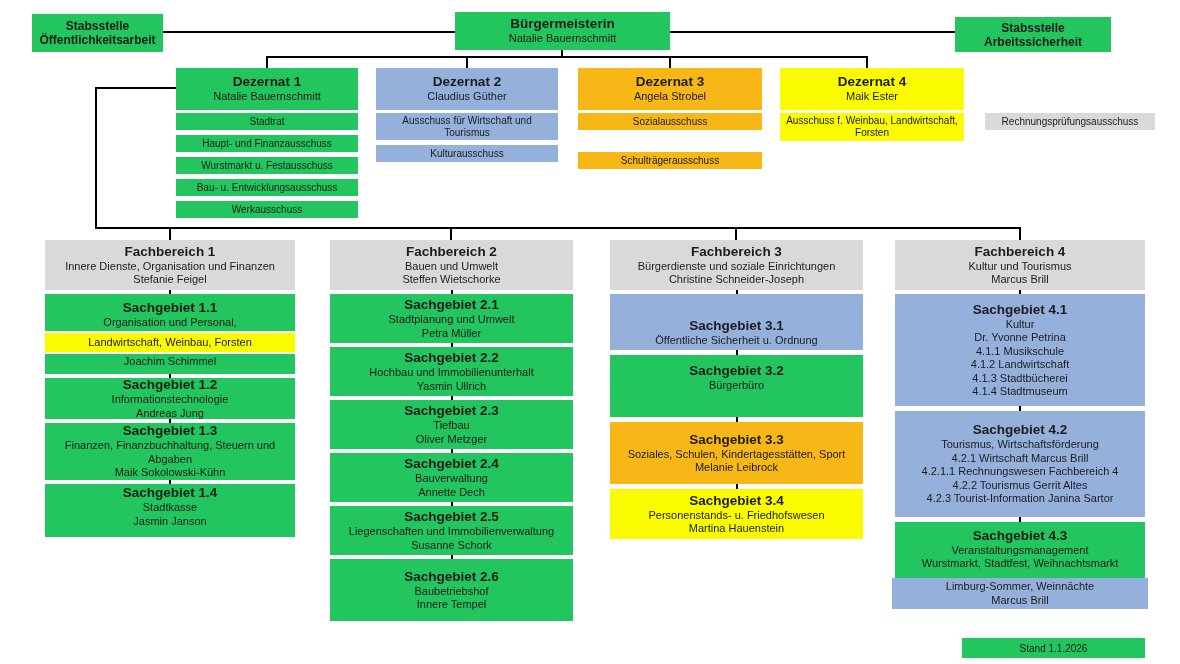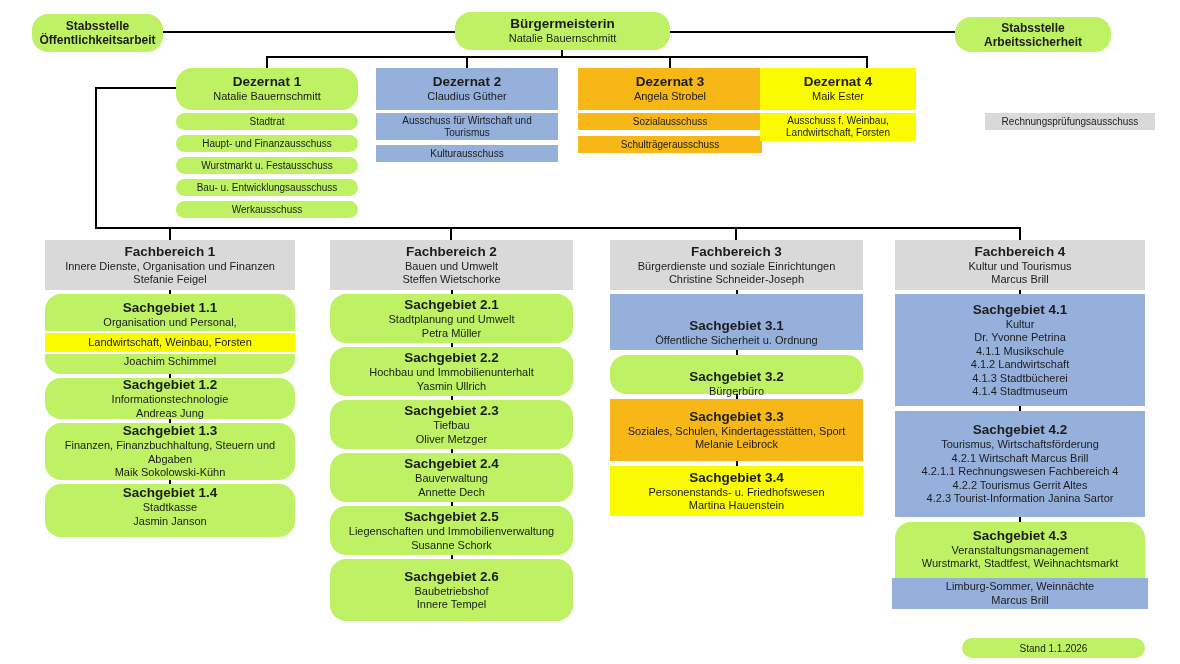--- a/index.html
+++ b/index.html
@@ -3,21 +3,21 @@
 <meta charset="utf-8">
 <style>
   html,body{margin:0;padding:0;background:#fff;}
   #canvas{
     position:relative;width:1180px;height:664px;background:#ffffff;overflow:hidden;
     font-family:"Liberation Sans", sans-serif;color:#1c1c1c;
   }
   .line{position:absolute;background:#000;}
   .box{position:absolute;display:flex;flex-direction:column;justify-content:center;
        align-items:center;text-align:center;box-sizing:border-box;}
-  .orange{background:#bef264;border-radius:16px;}
+  .orange{background:#22c55e;}
   .blue{background:#96B0DC;}
   .amber{background:#F7B716;}
   .yellow{background:#FBFB00;}
   .gray{background:#D9D9D9;}
   .bt{font-weight:bold;font-size:13.5px;line-height:16px;}
   .bt2{font-weight:bold;font-size:12px;line-height:14px;}
   .nm{font-size:11px;line-height:13.5px;}
   .col{position:absolute;display:flex;flex-direction:column;box-sizing:border-box;}
   .col .head{height:42px;display:flex;flex-direction:column;justify-content:center;
        align-items:center;text-align:center;}
@@ -93,24 +93,24 @@
     <div class="sub first blue" style="min-height:27px">Ausschuss für Wirtschaft und Tourismus</div>
     <div class="sub blue">Kulturausschuss</div>
   </div>
 
   <div class="col" style="left:578px;top:68px;width:184px">
     <div class="head amber">
       <div class="bt">Dezernat 3</div>
       <div class="nm">Angela Strobel</div>
     </div>
     <div class="sub first amber">Sozialausschuss</div>
-    <div class="sub amber" style="margin-top:6px">Schulträgerausschuss</div>
-  </div>
-
-  <div class="col" style="left:760px;top:68px;width:156px">
+    <div class="sub amber" style="margin-top:22px">Schulträgerausschuss</div>
+  </div>
+
+  <div class="col" style="left:780px;top:68px;width:184px">
     <div class="head yellow">
       <div class="bt">Dezernat 4</div>
       <div class="nm">Maik Ester</div>
     </div>
     <div class="sub first yellow" style="min-height:28px">Ausschuss f. Weinbau, Landwirtschaft, Forsten</div>
   </div>
 
   <div class="box gray" style="left:985px;top:113px;width:170px;height:17px;font-size:10px">Rechnungsprüfungsausschuss</div>
 
   <div class="fcol" style="left:45px;top:240px;width:250px">
@@ -195,21 +195,21 @@
       <div class="bt">Fachbereich 3</div>
       <div class="nm">Bürgerdienste und soziale Einrichtungen</div>
       <div class="nm">Christine Schneider-Joseph</div>
     </div>
     <div class="tick"></div>
     <div class="sg blue" style="height:56px;justify-content:flex-start;padding-top:24px">
       <div class="bt">Sachgebiet 3.1</div>
       <div class="ln">Öffentliche Sicherheit u. Ordnung</div>
     </div>
     <div class="tick" style="height:5px"></div>
-    <div class="sg orange" style="height:39px;justify-content:flex-start;padding-top:14px">
+    <div class="sg orange" style="height:62px;justify-content:flex-start;padding-top:8px">
       <div class="bt">Sachgebiet 3.2</div>
       <div class="ln">Bürgerbüro</div>
     </div>
     <div class="tick" style="height:5px"></div>
     <div class="sg amber" style="height:62px">
       <div class="bt">Sachgebiet 3.3</div>
       <div class="ln">Soziales, Schulen, Kindertagesstätten, Sport</div>
       <div class="ln">Melanie Leibrock</div>
     </div>
     <div class="tick" style="height:5px"></div>

